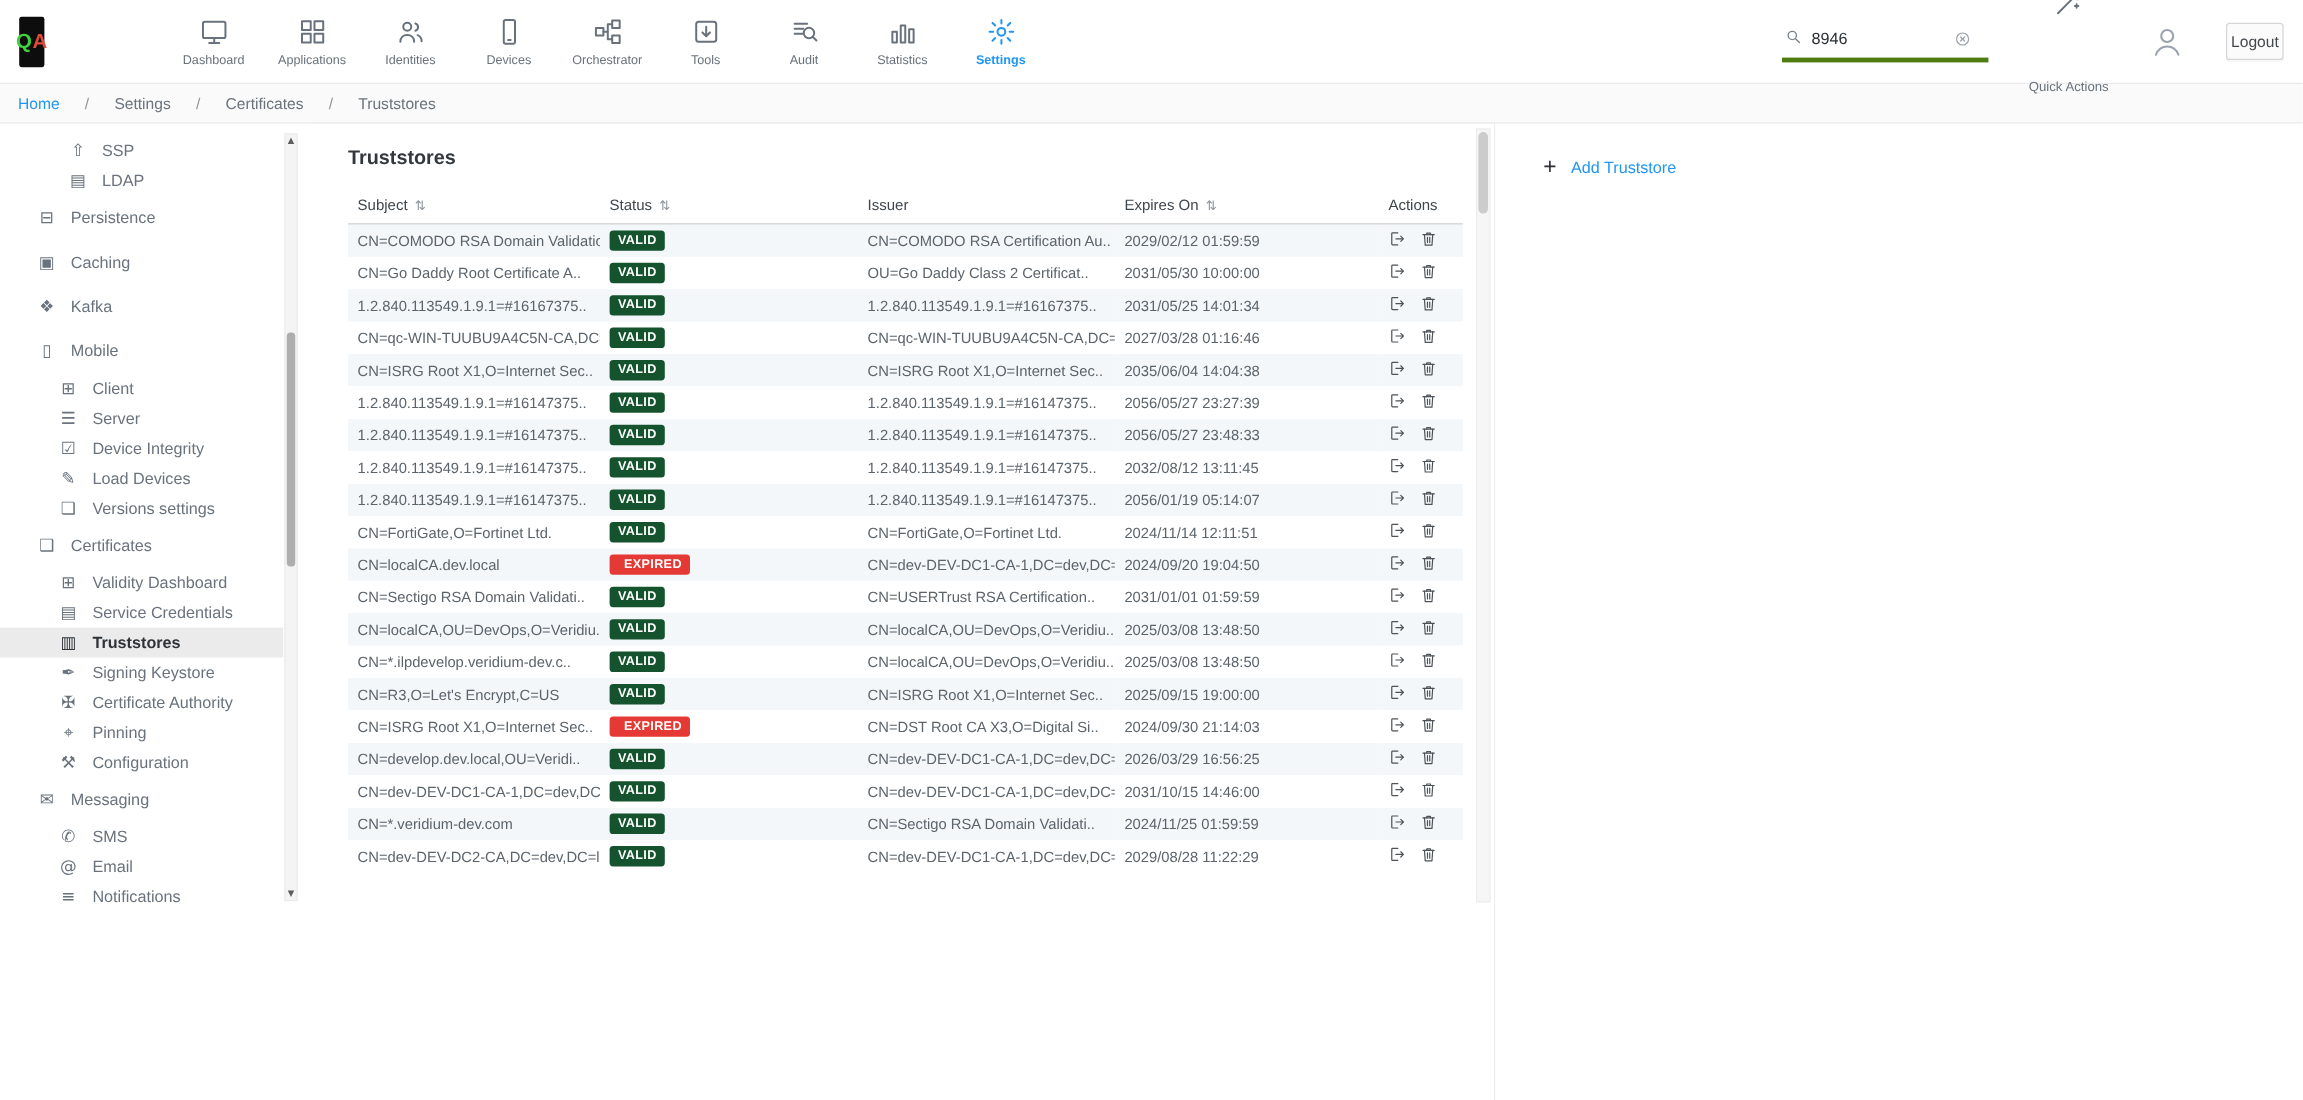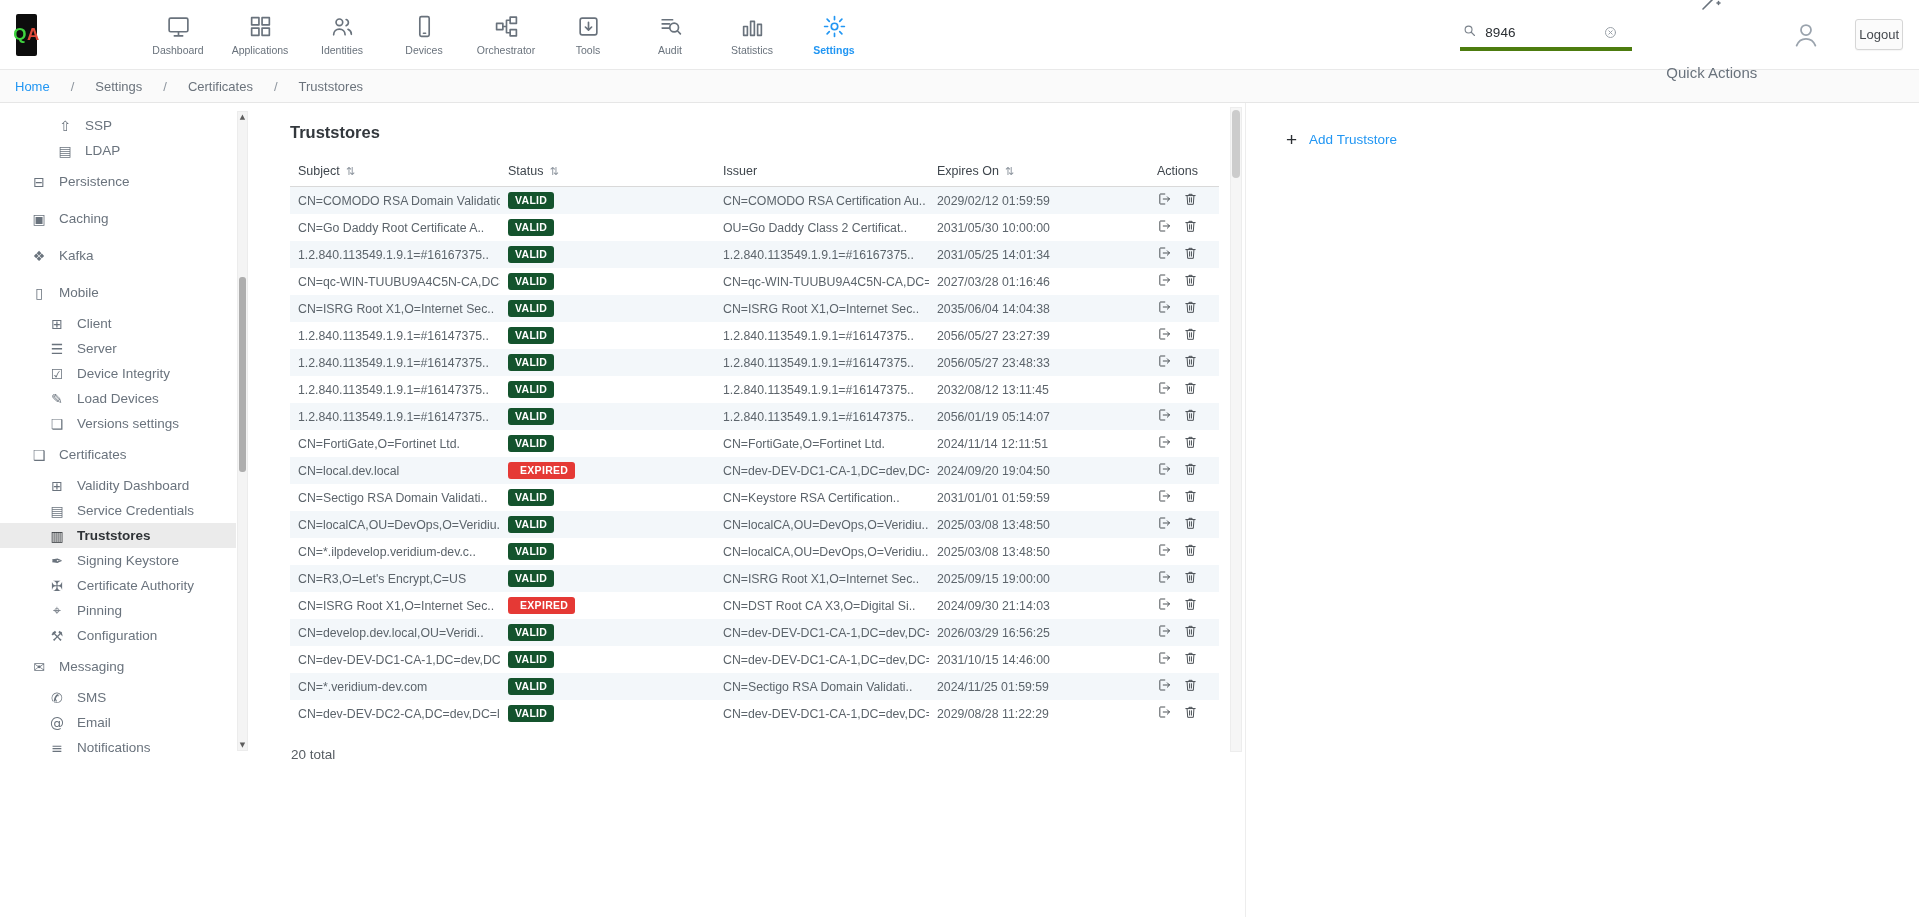--- a/index.html
+++ b/index.html
@@ -26,21 +26,21 @@
   .search-box { display:flex; align-items:center; gap:8px; width:172px;
     border-bottom:4px solid #4d7c0f; padding:5px 2px; color:#7a828b; }
   .search-box svg { width:15px; height:15px; flex:none; }
   .search-input { border:none; outline:none; font-size:13.5px; color:#2b2f33;
     width:110px; font-family:inherit; background:transparent; }
   .clear-btn { cursor:pointer; color:#9aa1a8; display:flex; }
   .clear-btn svg { width:15px; height:15px; }
   .quick-actions { display:flex; flex-direction:column; align-items:center; gap:4px;
     color:#69727c; cursor:pointer; }
   .quick-actions svg { width:24px; height:24px; }
-  .qa-label { font-size:15px;margin-top:44px; }
+  .qa-label { font-size:11px;margin-top:44px; }
   .user-btn { color:#9aa3ad; cursor:pointer; display:flex; }
   .user-btn svg { width:30px; height:30px; }
   .logout-btn { background:#fbfbfb; border:1px solid #d6d6d6; border-radius:3px;
     padding:7px 3px; font-size:13px; color:#45494e; cursor:pointer;
     font-family:inherit; box-shadow:0 1px 1px rgba(0,0,0,.04); }
 
   
   .breadcrumb { height:33px; background:#fafafa; border-bottom:1px solid #e6e6e6;
     display:flex; align-items:center; gap:21px; padding:0 15px; font-size:13px; color:#6b737c; }
   .crumb-home { color:#2196f3; cursor:pointer; }
@@ -545,42 +545,42 @@
               </span><span class="act">
                 <svg viewBox="0 0 24 24" fill="none" stroke="currentColor" stroke-width="1.6" stroke-linecap="round" stroke-linejoin="round">
                   <path d="M4.5 6.5h15"></path>
                   <path d="M9.5 6.5V4.5h5v2"></path>
                   <path d="M6.5 6.5l1 14h9l1-14"></path>
                   <path d="M10.5 10v7M13.5 10v7"></path>
                 </svg>
               </span></td>
           </tr>
           <tr>
-            <td>CN=local.dev.local</td>
+            <td>CN=localCA.dev.local</td>
             <td><span class="badge expired">EXPIRED</span></td>
             <td>CN=dev-DEV-DC1-CA-1,DC=dev,DC=..</td>
             <td>2024/09/20 19:04:50</td>
             <td class="td-actions"><span class="act">
                 <svg viewBox="0 0 24 24" fill="none" stroke="currentColor" stroke-width="1.6" stroke-linecap="round" stroke-linejoin="round">
                   <path d="M12.5 4H5.5a1 1 0 0 0-1 1v14a1 1 0 0 0 1 1h7"></path>
                   <path d="M10 12h10M16.5 8.5L20 12l-3.5 3.5"></path>
                 </svg>
               </span><span class="act">
                 <svg viewBox="0 0 24 24" fill="none" stroke="currentColor" stroke-width="1.6" stroke-linecap="round" stroke-linejoin="round">
                   <path d="M4.5 6.5h15"></path>
                   <path d="M9.5 6.5V4.5h5v2"></path>
                   <path d="M6.5 6.5l1 14h9l1-14"></path>
                   <path d="M10.5 10v7M13.5 10v7"></path>
                 </svg>
               </span></td>
           </tr>
           <tr>
             <td>CN=Sectigo RSA Domain Validati..</td>
             <td><span class="badge valid">VALID</span></td>
-            <td>CN=Keystore RSA Certification..</td>
+            <td>CN=USERTrust RSA Certification..</td>
             <td>2031/01/01 01:59:59</td>
             <td class="td-actions"><span class="act">
                 <svg viewBox="0 0 24 24" fill="none" stroke="currentColor" stroke-width="1.6" stroke-linecap="round" stroke-linejoin="round">
                   <path d="M12.5 4H5.5a1 1 0 0 0-1 1v14a1 1 0 0 0 1 1h7"></path>
                   <path d="M10 12h10M16.5 8.5L20 12l-3.5 3.5"></path>
                 </svg>
               </span><span class="act">
                 <svg viewBox="0 0 24 24" fill="none" stroke="currentColor" stroke-width="1.6" stroke-linecap="round" stroke-linejoin="round">
                   <path d="M4.5 6.5h15"></path>
                   <path d="M9.5 6.5V4.5h5v2"></path>
@@ -736,21 +736,20 @@
                 <svg viewBox="0 0 24 24" fill="none" stroke="currentColor" stroke-width="1.6" stroke-linecap="round" stroke-linejoin="round">
                   <path d="M4.5 6.5h15"></path>
                   <path d="M9.5 6.5V4.5h5v2"></path>
                   <path d="M6.5 6.5l1 14h9l1-14"></path>
                   <path d="M10.5 10v7M13.5 10v7"></path>
                 </svg>
               </span></td>
           </tr>
         </tbody>
     </table>
-    <div class="total">20 total</div>
     <div class="main-scrollbar">
       <div class="main-thumb"></div>
     </div>
   </section>
 
   <section class="right-panel">
     <div class="add-link">
       <span class="add-plus">+</span>
       <span class="add-label">Add Truststore</span>
     </div>

